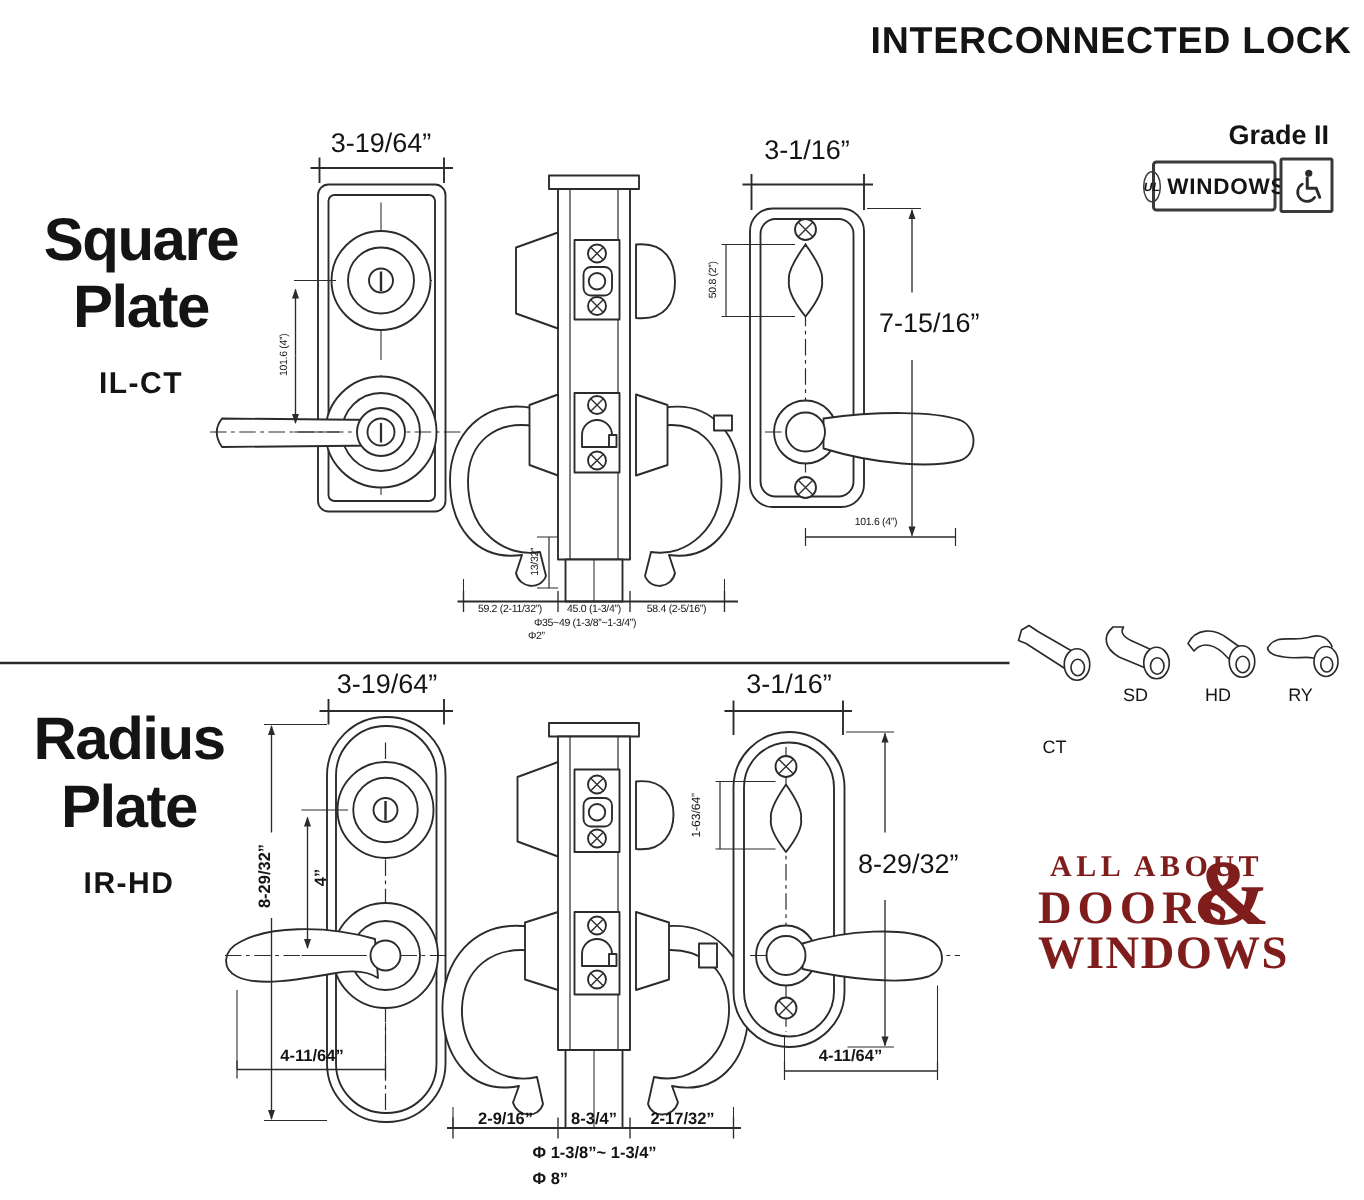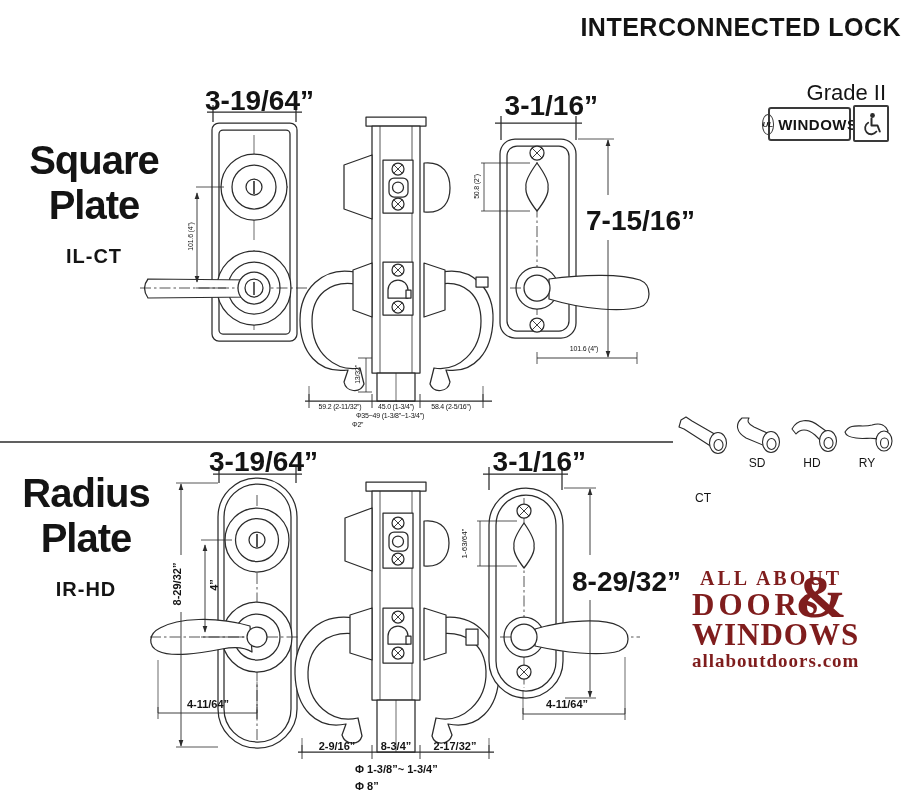--- a/index.html
+++ b/index.html
@@ -3,24 +3,24 @@
 <meta charset="utf-8">
 <style>
   html,body{margin:0;padding:0;background:#ffffff;}
   #canvas{position:relative;width:909px;height:800px;background:#fff;overflow:hidden;
           font-family:"Liberation Sans","DejaVu Sans",sans-serif;color:#141414;}
   svg.draw{position:absolute;left:0;top:0;z-index:2;}
   .lab{position:absolute;z-index:3;color:#141414;white-space:nowrap;}
   .center{text-align:center;}
   .rot{transform:rotate(-90deg);}
   .title{font-size:25px;font-weight:700;letter-spacing:.5px;}
-  .grade{font-size:22px;font-weight:400;}
+  .grade{font-size:18px;font-weight:700;}
   .secname{font-size:40px;line-height:45px;font-weight:700;letter-spacing:-1px;text-align:center;}
   .model{font-size:20px;font-weight:700;letter-spacing:1px;text-align:center;margin-top:6px;}
-  .dim-lg{font-size:28px;font-weight:700;text-align:right;}
+  .dim-lg{font-size:18px;font-weight:400;}
   .dim-md{font-size:11px;font-weight:700;}
   .dim-xs{font-size:7px;font-weight:400;letter-spacing:-.2px;}
   .dim-sm8{font-size:8px;font-weight:400;}
   .levlabel{font-size:15px;font-weight:600;}
   .levopt{font-size:12px;font-weight:400;text-align:center;}
   .ulbadge{position:absolute;left:768px;top:107px;width:79px;height:30px;border:2px solid #3a3a3a;
            border-radius:3px;display:flex;align-items:center;justify-content:center;gap:4px;z-index:3;background:#fff;}
   .ulcirc{width:19px;height:19px;border:1.6px solid #3a3a3a;border-radius:50%;display:flex;
           align-items:center;justify-content:center;font-size:8px;font-weight:700;font-style:italic;}
   .ullisted{font-size:15px;font-weight:700;letter-spacing:.5px;}
@@ -37,21 +37,20 @@
 </head>
 <body>
 
 <div id="canvas">
 
   <div class="wm">
     <div class="l1">ALL ABOUT</div>
     <div class="l2">DOORS</div>
     <span class="amp">&amp;</span>
     <div class="l3">WINDOWS</div>
-    <div class="l4">allaboutdoors.com</div>
   </div>
 
   <svg class="draw" width="909" height="800" viewBox="0 0 909 800">
     <defs>
       <marker id="ar" viewBox="0 0 10 10" refX="9" refY="5" markerWidth="7.5" markerHeight="7.5" orient="auto">
         <path d="M0,1.5 L10,5 L0,8.5 Z" fill="#2b2b2b"></path>
       </marker>
     </defs>
     <g stroke="#2b2b2b" fill="none" stroke-width="1.25" stroke-linejoin="round">
 

